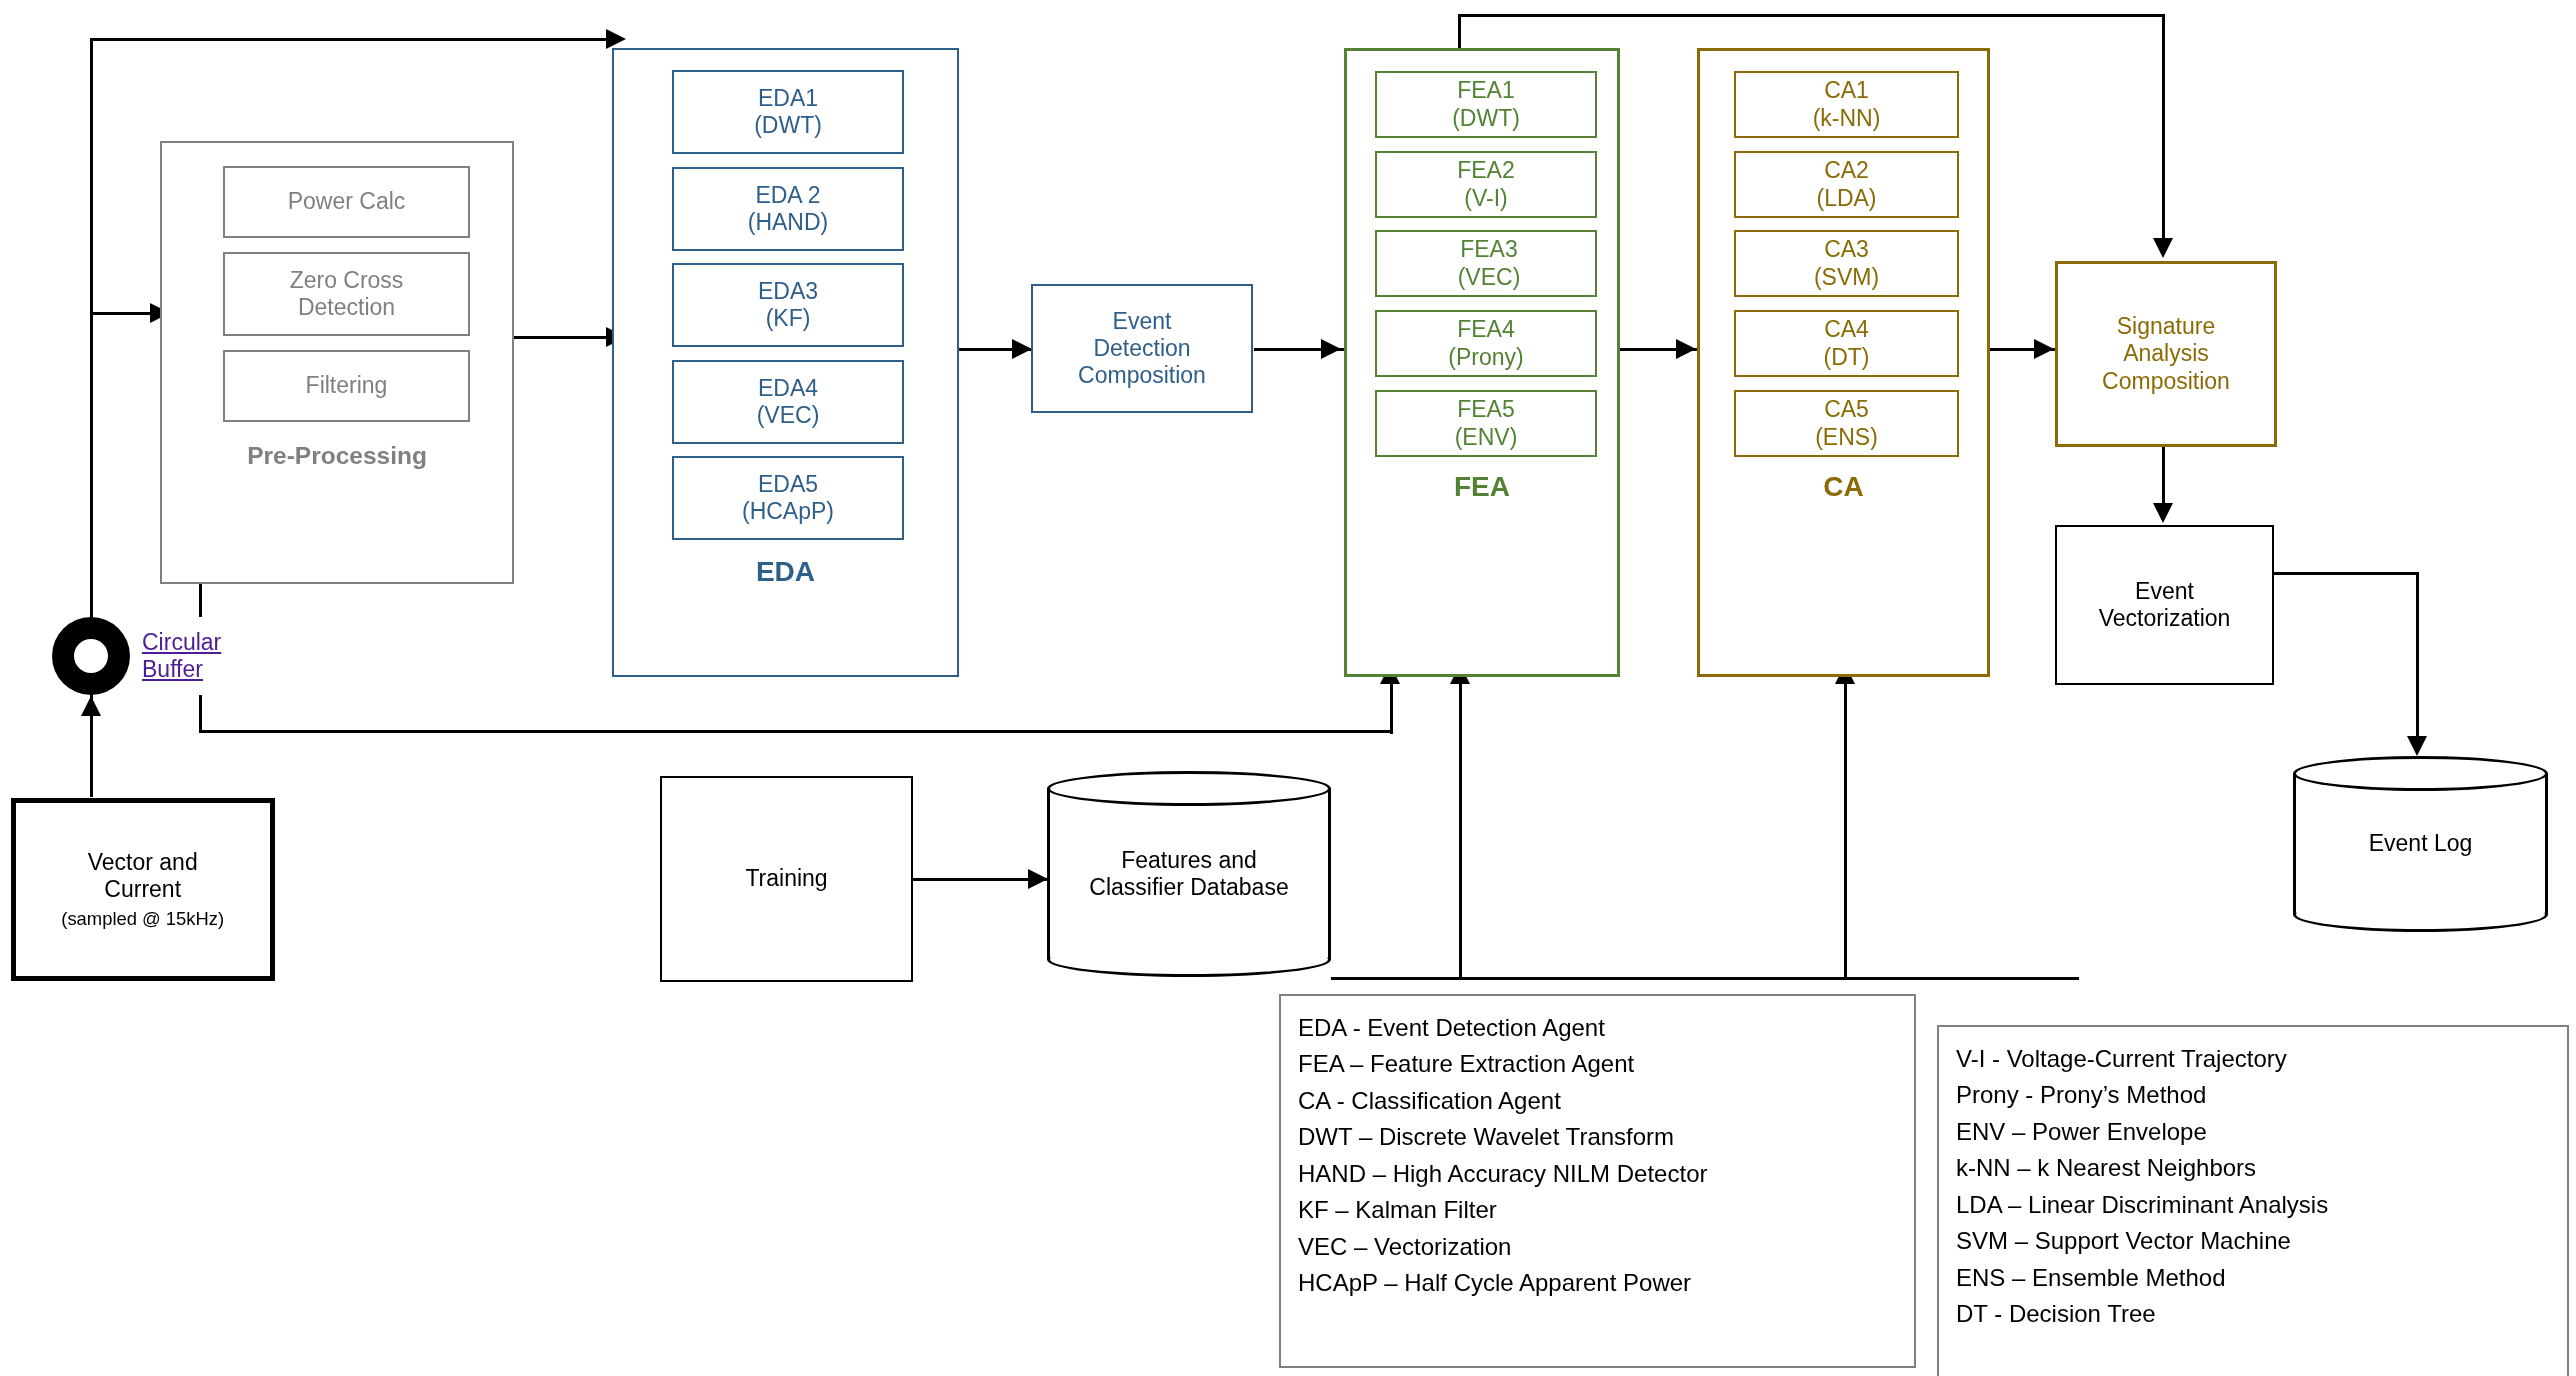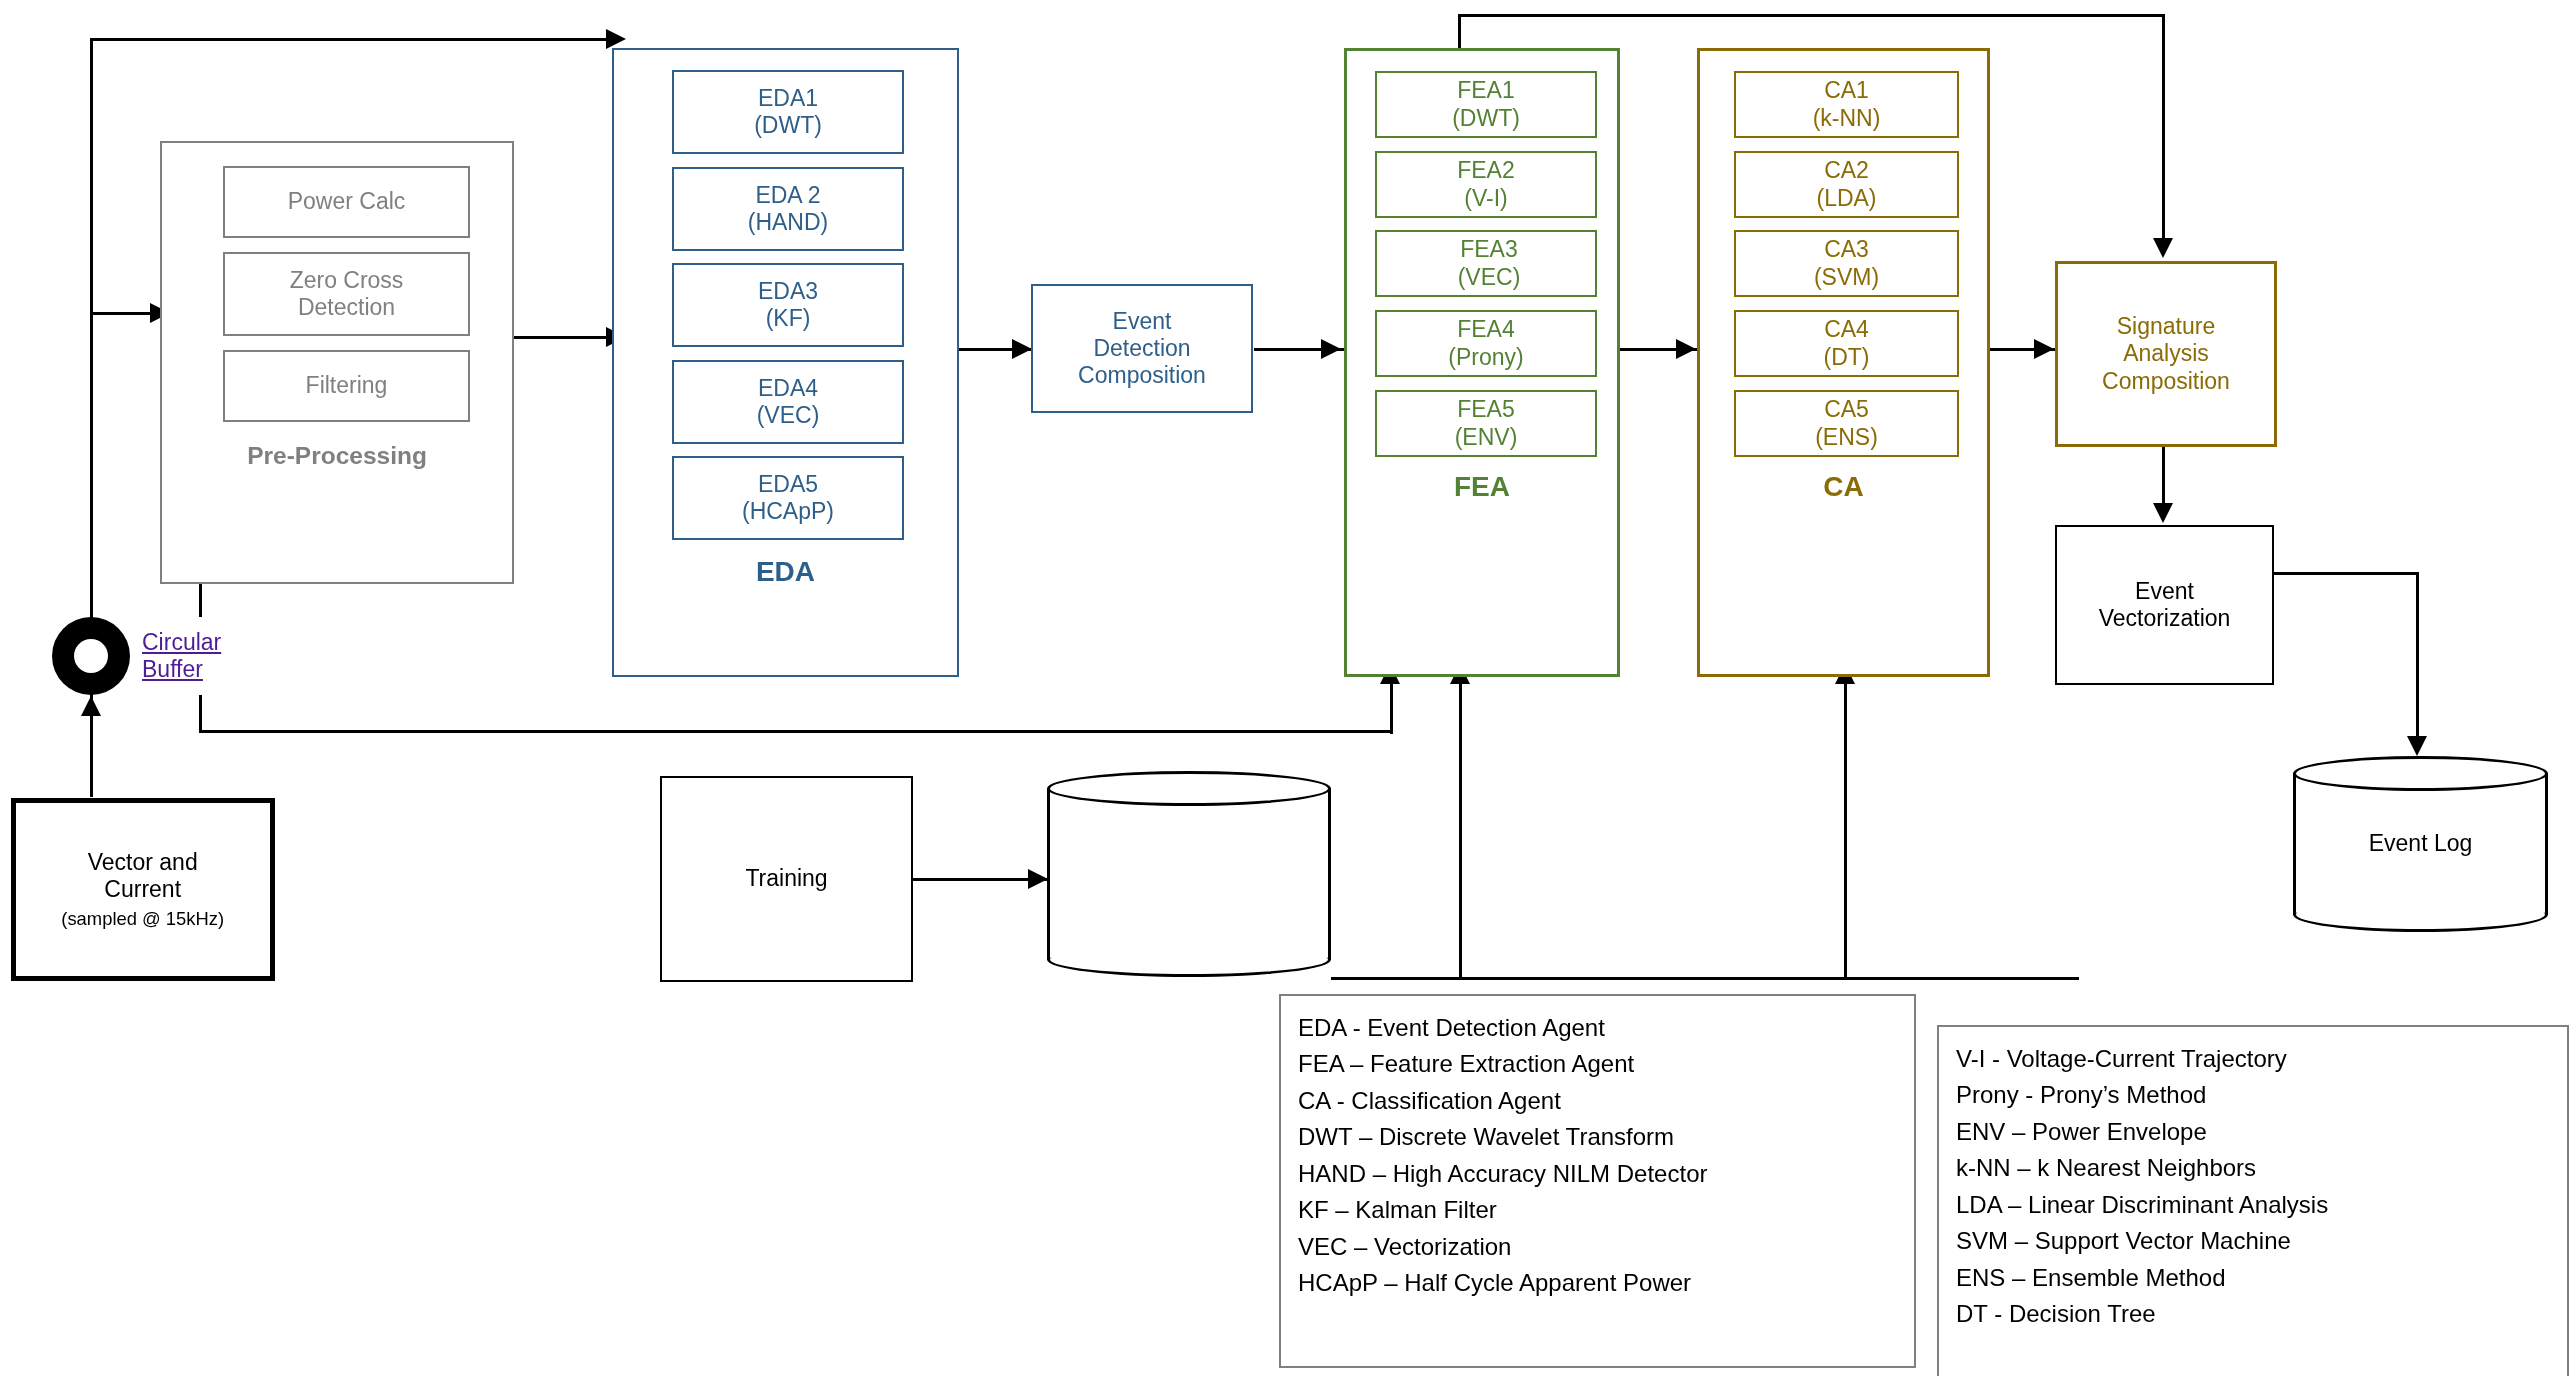--- a/index.html
+++ b/index.html
@@ -237,20 +237,24 @@
   </div>
 
   <div class="box c-black" style="left:660px;top:776px;width:253px;height:206px;font-size:23px;">
     <span class="lbl">Training</span>
   </div>
 
   <div class="cyl" style="left:1047px;top:771px;width:284px;height:206px;">
     <div class="body"></div>
     <div class="bot2"></div>
     <div class="top"></div>
+    <div class="txt" style="font-size:23px;">
+      <span class="lbl">Features and</span>
+      <span class="lbl">Classifier Database</span>
+    </div>
   </div>
 
   <div class="legend" style="left:1279px;top:994px;width:637px;height:374px;font-size:24px;">
     <div>EDA  - Event Detection Agent</div>
     <div>FEA – Feature Extraction Agent</div>
     <div>CA  - Classification Agent</div>
     <div>DWT – Discrete Wavelet Transform</div>
     <div>HAND – High Accuracy NILM Detector</div>
     <div>KF – Kalman Filter</div>
     <div>VEC – Vectorization</div>

